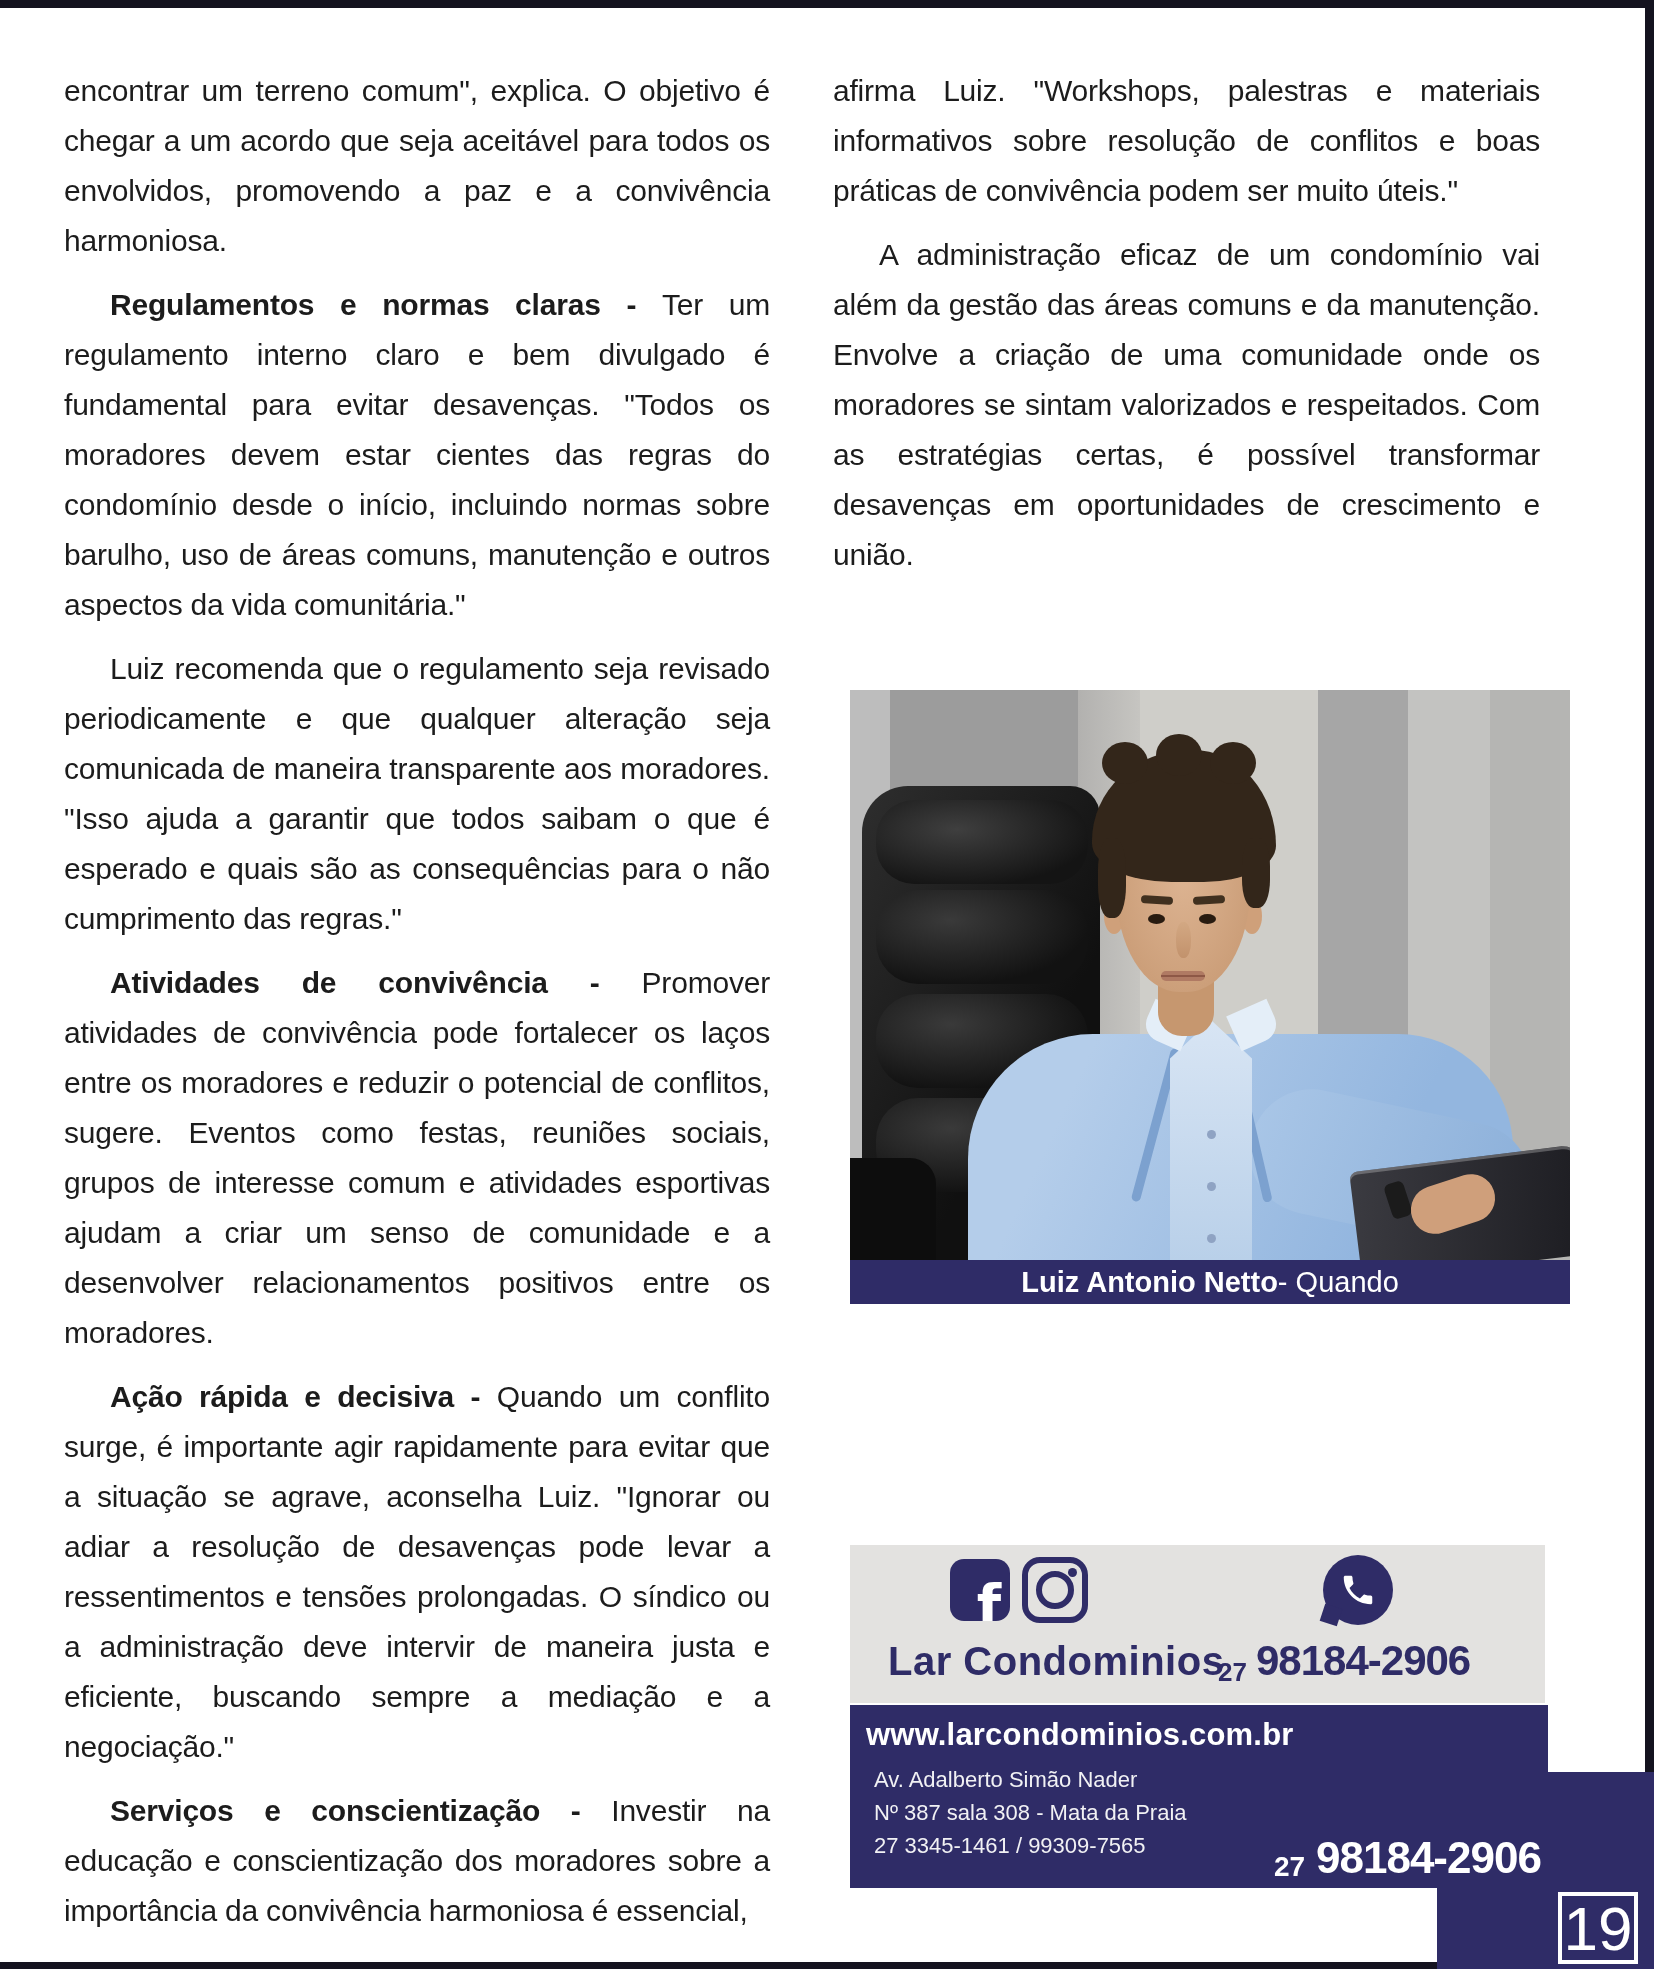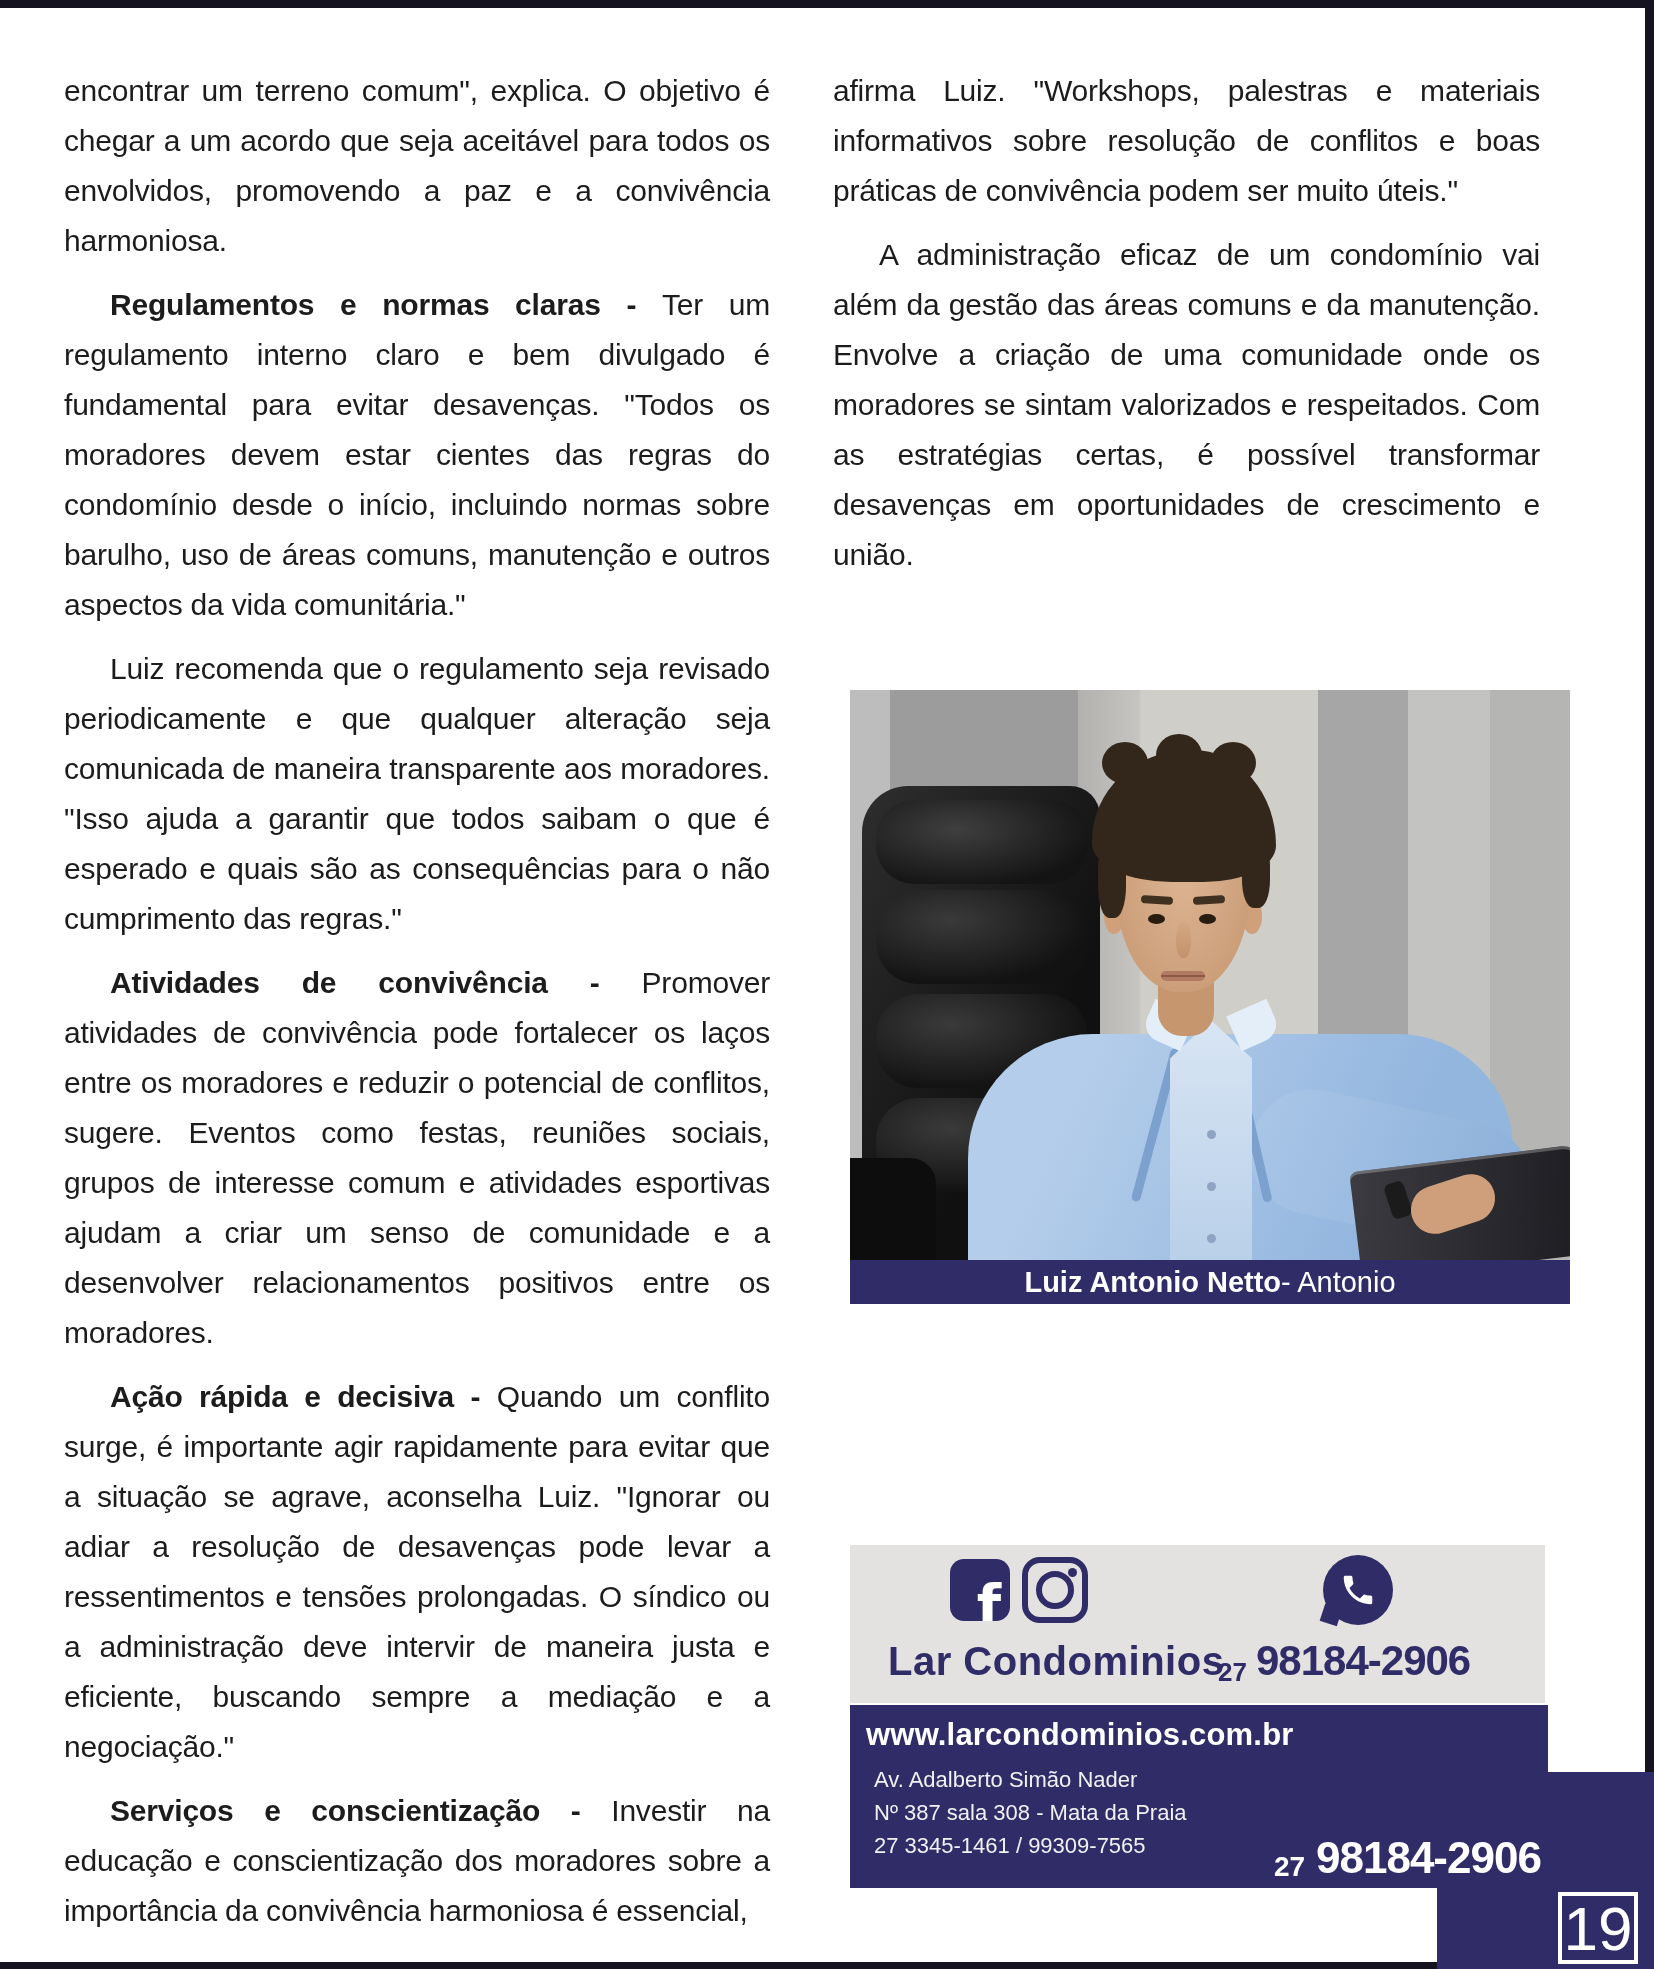--- a/index.html
+++ b/index.html
@@ -176,21 +176,21 @@
     <div class="nose"></div>
     <div class="mouth"></div>
     <div class="mouth-line"></div>
     <div class="laptop"></div>
     <div class="watch"></div>
     <div class="hand"></div>
   </div>
 
   <div class="caption">
     <span class="cap-name">Luiz Antonio Netto</span>
-    <span class="cap-role">- Antonio</span>
+    <span class="cap-role">- Quando</span>
   </div>
 
 
   <div class="contactbox">
     <div class="icon-fb">
         <span>f</span>
       </div>
     <div class="icon-ig">
       <div class="ig-lens"></div>
       <div class="ig-dot"></div>

